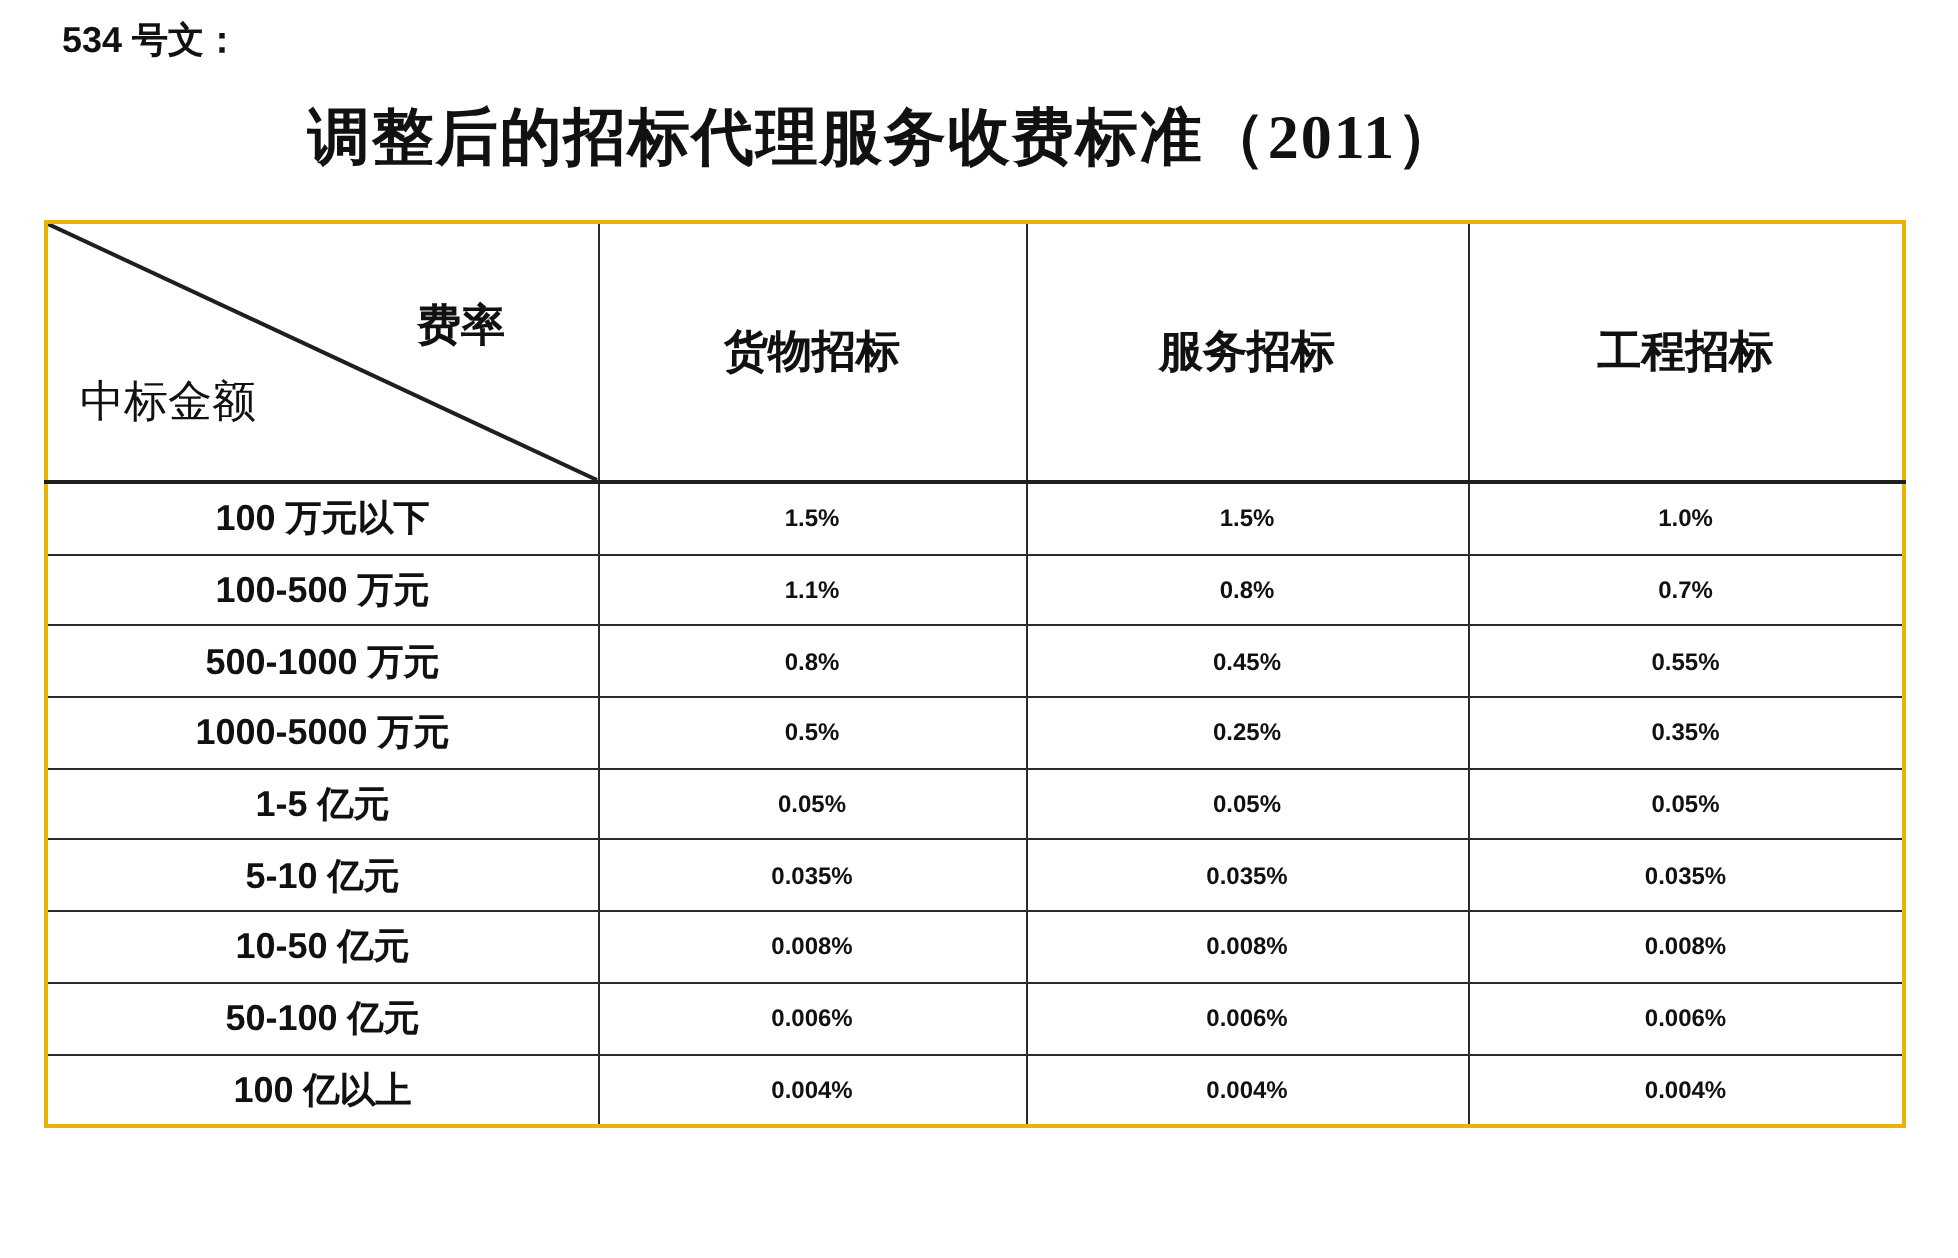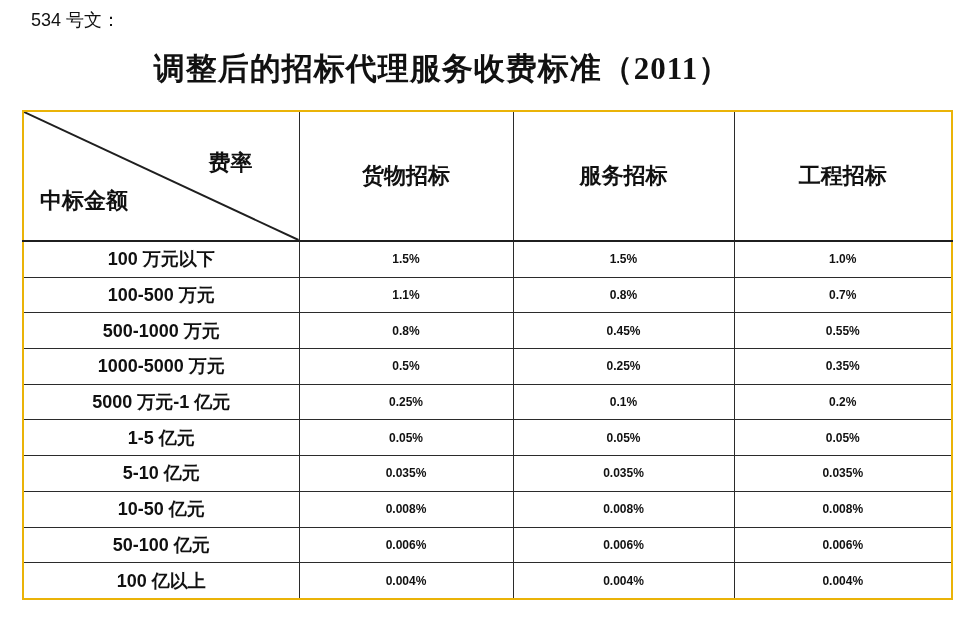--- a/index.html
+++ b/index.html
@@ -12,21 +12,21 @@
     height: 629px;
     position: relative;
     font-family: "Liberation Serif", serif;
     color: #111111;
   }
   .doc-label {
     position: absolute;
     left: 31px;
     top: 8px;
     font-size: 18px;
-    font-weight: normal;
+    font-weight: bold;
     font-family: "Liberation Sans", sans-serif;
   }
   .doc-title {
     position: absolute;
     top: 48px;
     left: 0;
     width: 884px;
     text-align: center;
     font-size: 31px;
     font-weight: bold;
@@ -78,21 +78,21 @@
     top: 36px;
     right: 46px;
     font-size: 22px;
     font-weight: bold;
   }
   .corner-bottom-label {
     position: absolute;
     bottom: 24px;
     left: 16px;
     font-size: 22px;
-    font-weight: bold;
+    font-weight: normal;
   }
   .amount-cell {
     font-size: 18px;
   }
   .rate-cell {
     font-size: 12px;
   }
 </style>
 </head>
 <body>
@@ -141,26 +141,20 @@
       <td class="rate-cell">0.45%</td>
       <td class="rate-cell">0.55%</td>
     </tr>
     <tr>
       <td class="amount-cell">1000-5000 万元</td>
       <td class="rate-cell">0.5%</td>
       <td class="rate-cell">0.25%</td>
       <td class="rate-cell">0.35%</td>
     </tr>
     <tr>
-      <td class="amount-cell">5000 万元-1 亿元</td>
-      <td class="rate-cell">0.25%</td>
-      <td class="rate-cell">0.1%</td>
-      <td class="rate-cell">0.2%</td>
-    </tr>
-    <tr>
       <td class="amount-cell">1-5 亿元</td>
       <td class="rate-cell">0.05%</td>
       <td class="rate-cell">0.05%</td>
       <td class="rate-cell">0.05%</td>
     </tr>
     <tr>
       <td class="amount-cell">5-10 亿元</td>
       <td class="rate-cell">0.035%</td>
       <td class="rate-cell">0.035%</td>
       <td class="rate-cell">0.035%</td>

